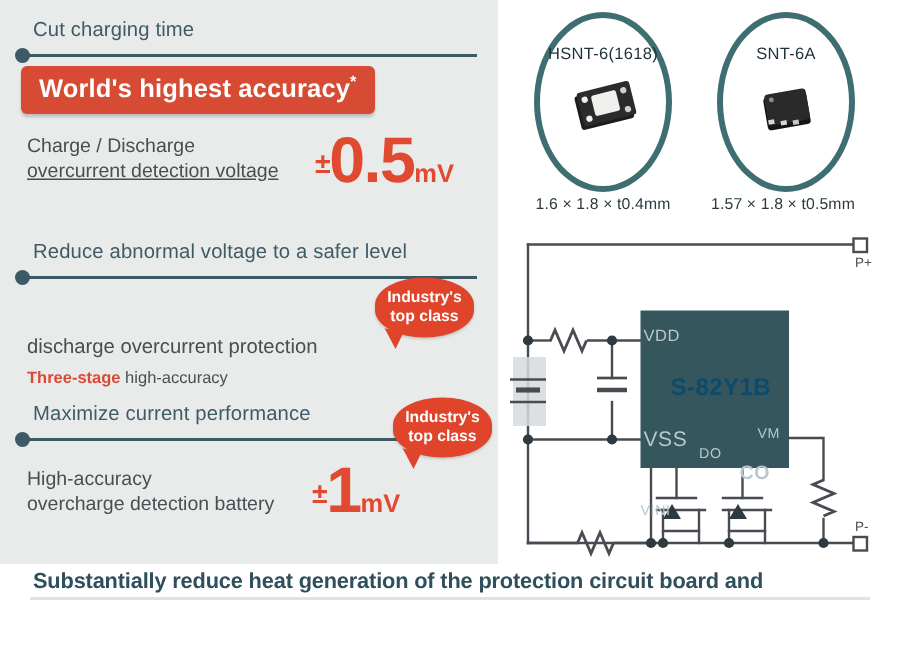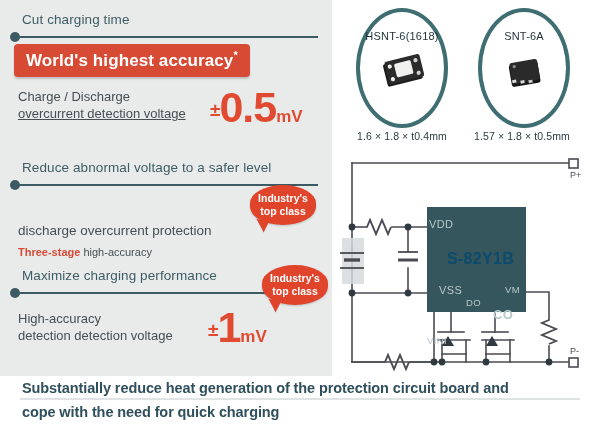--- a/index.html
+++ b/index.html
@@ -136,27 +136,27 @@
     <div class="badge" style="left:250px;top:25px;">
       <div>
         <span>Industry's</span><br>
         <span>top class</span>
       </div>
       <span class="tail"></span>
     </div>
   </div>
 
   <div class="feature" style="top:268px;">
-    <div class="feat-head">Maximize charging performance</div>
+    <div class="feat-head">Maximize current performance</div>
     <div class="rule-wrap">
       <div class="rule-dot"></div>
       <div class="rule-line"></div>
     </div>
     <div class="body-text" style="top:42px;">High-accuracy</div>
-    <div class="body-text" style="top:59px;">detection detection voltage</div>
+    <div class="body-text" style="top:59px;">overcharge detection battery</div>
     <div class="bignum" style="left:208px;top:38px;">
       <span class="pm">±</span><span class="val">1</span><span class="unit">mV</span>
     </div>
     <div class="badge" style="left:262px;top:-3px;">
       <div>
         <span>Industry's</span><br>
         <span>top class</span>
       </div>
       <span class="tail"></span>
     </div>
@@ -273,31 +273,30 @@
       <circle cx="219" cy="212" r="3.4" fill="#2e3a40"></circle>
 
       <rect x="97" y="57" width="99" height="105" fill="#34565c"></rect>
 
       <rect x="239" y="9" width="9" height="9" fill="#ffffff" stroke="#4a4a52" stroke-width="1.6"></rect>
       <rect x="239" y="208" width="9" height="9" fill="#ffffff" stroke="#4a4a52" stroke-width="1.6"></rect>
     </svg>
 
     
     <div style="position:absolute;left:99px;top:68px;font-size:11px;color:#b9c8cb;letter-spacing:.4px;">VDD</div>
-    <div style="position:absolute;left:109px;top:134px;font-size:11px;color:#b9c8cb;letter-spacing:.4px;">VSS</div>
+    <div style="position:absolute;left:99px;top:134px;font-size:14px;color:#b9c8cb;letter-spacing:.4px;">VSS</div>
     <div style="position:absolute;left:97px;top:147px;font-size:9.5px;color:#b9c8cb;letter-spacing:.4px;margin-top:38px;">VINI</div>
     <div style="position:absolute;left:124px;top:147px;font-size:9.5px;color:#b9c8cb;letter-spacing:.4px;margin-left:12px;">DO</div>
     <div style="position:absolute;left:163px;top:157px;font-size:13px;color:#b9c8cb;letter-spacing:.4px;font-weight:bold;">CO</div>
     <div style="position:absolute;left:175px;top:134px;font-size:9.5px;color:#b9c8cb;letter-spacing:.4px;">VM</div>
     <div style="position:absolute;left:117px;top:100px;font-size:16px;font-weight:bold;color:#0c4a6e;letter-spacing:.3px;">S-82Y1B</div>
 
     
     <div style="position:absolute;left:240px;top:20px;font-size:9px;color:#4a4a52;">P+</div>
     <div style="position:absolute;left:240px;top:196px;font-size:9px;color:#4a4a52;">P-</div>
   </div>
 
   <div class="banner">
     <div class="banner-line" style="top:4px;">Substantially reduce heat generation of the protection circuit board and</div>
     <div class="banner-rule"></div>
-    <div class="banner-line" style="top:28px;">cope with the need for quick charging</div>
   </div>
 
 </div>
 
 </body></html>

